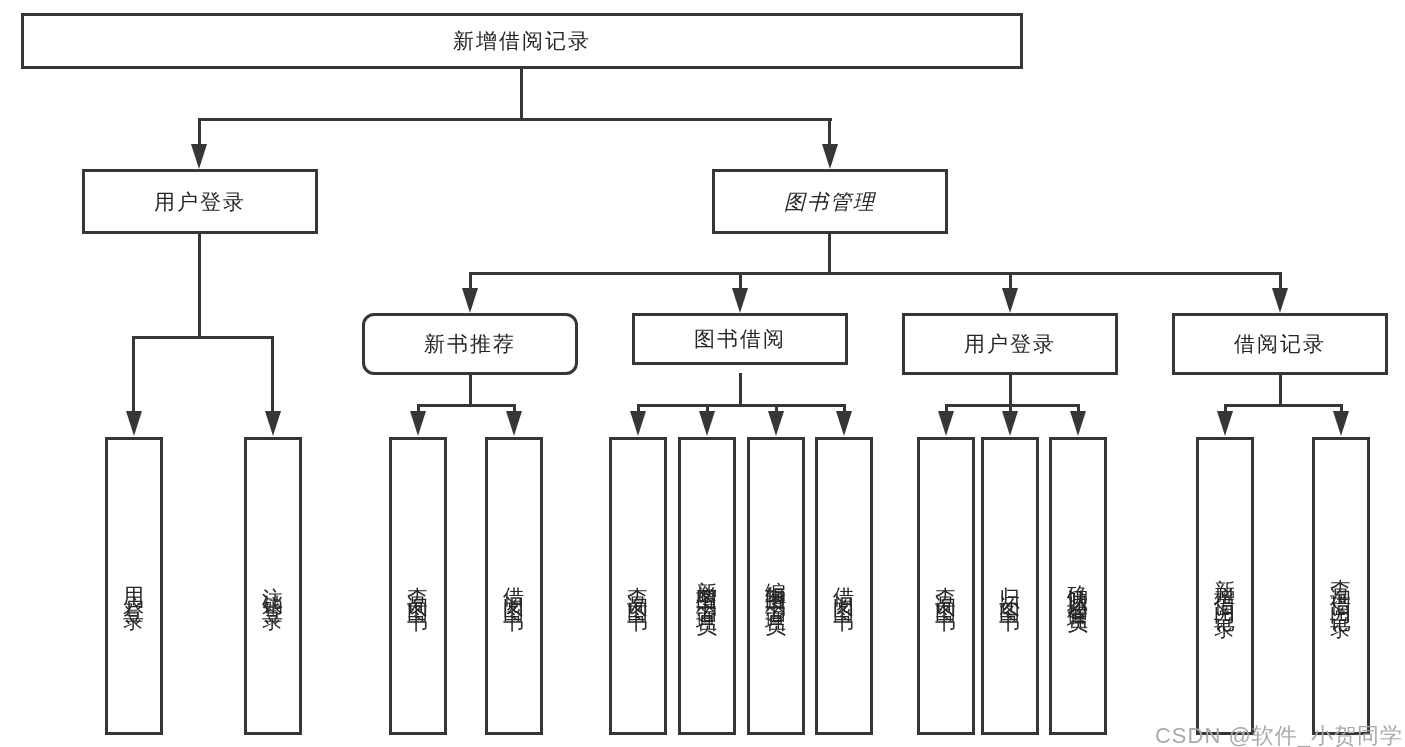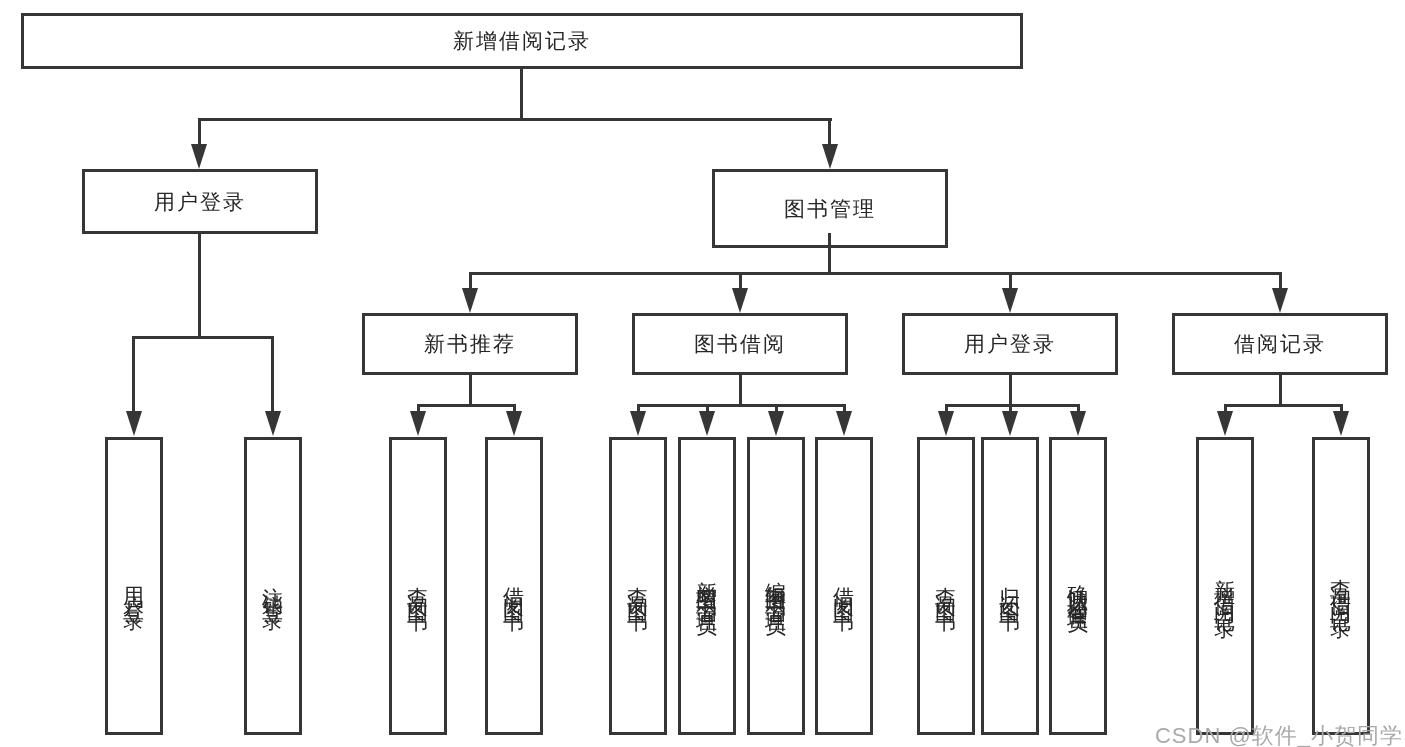--- a/index.html
+++ b/index.html
@@ -74,21 +74,21 @@
   <div class="vline" style="left:520px;top:68px;height:50px;"></div>
   <div class="hline" style="left:198px;top:118px;width:634px;"></div>
   <div class="vline" style="left:198px;top:118px;height:30px;"></div>
   <div class="vline" style="left:828px;top:118px;height:30px;"></div>
   <div class="arrow" style="left:191px;top:144px;"></div>
   <div class="arrow" style="left:822px;top:144px;"></div>
 
   <div class="box" style="left:82px;top:169px;width:236px;height:65px;">
     <span>用户登录</span>
   </div>
-  <div class="box" style="left:712px;top:169px;width:236px;height:79px;">
+  <div class="box" style="left:712px;top:169px;width:236px;height:65px;font-style:italic;">
     <span>图书管理</span>
   </div>
 
   <div class="vline" style="left:198px;top:233px;height:103px;"></div>
   <div class="hline" style="left:133px;top:336px;width:141px;"></div>
   <div class="vline" style="left:132px;top:336px;height:76px;"></div>
   <div class="vline" style="left:271px;top:336px;height:76px;"></div>
   <div class="arrow" style="left:126px;top:411px;"></div>
   <div class="arrow" style="left:265px;top:411px;"></div>
 
@@ -96,24 +96,24 @@
   <div class="hline" style="left:469px;top:272px;width:813px;"></div>
   <div class="vline" style="left:469px;top:272px;height:20px;"></div>
   <div class="vline" style="left:739px;top:272px;height:20px;"></div>
   <div class="vline" style="left:1009px;top:272px;height:20px;"></div>
   <div class="vline" style="left:1279px;top:272px;height:20px;"></div>
   <div class="arrow" style="left:462px;top:288px;"></div>
   <div class="arrow" style="left:732px;top:288px;"></div>
   <div class="arrow" style="left:1002px;top:288px;"></div>
   <div class="arrow" style="left:1272px;top:288px;"></div>
 
-  <div class="box" style="left:362px;top:313px;width:216px;height:62px;">
+  <div class="box" style="left:362px;top:313px;width:216px;height:62px;border-radius:12px;">
     <span>新书推荐</span>
   </div>
-  <div class="box" style="left:632px;top:313px;width:216px;height:62px;">
+  <div class="box" style="left:632px;top:313px;width:216px;height:52px;">
     <span>图书借阅</span>
   </div>
   <div class="box" style="left:902px;top:313px;width:216px;height:62px;">
     <span>用户登录</span>
   </div>
   <div class="box" style="left:1172px;top:313px;width:216px;height:62px;">
     <span>借阅记录</span>
   </div>
 
   <div class="vline" style="left:469px;top:373px;height:33px;"></div>

